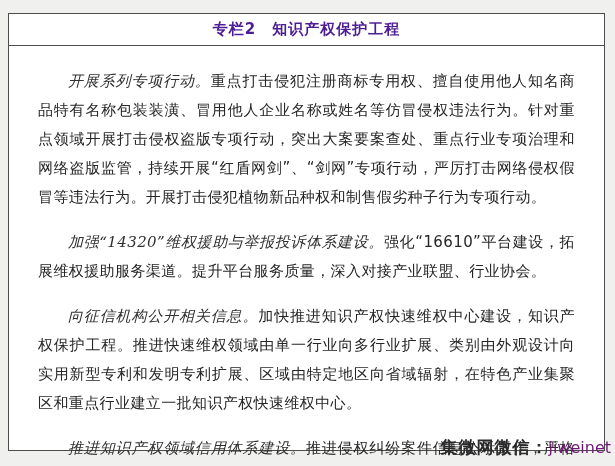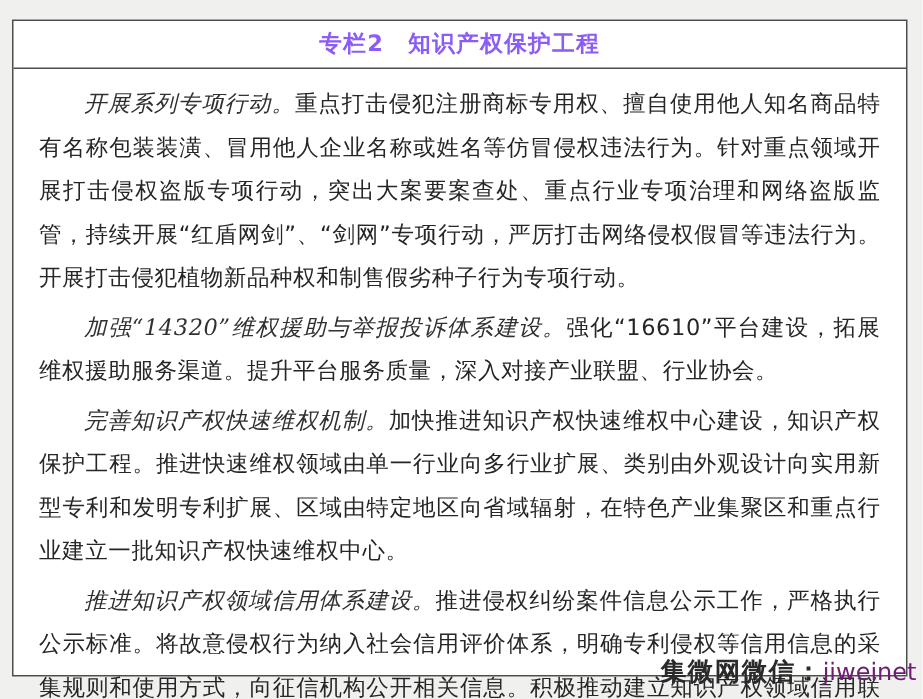--- a/index.html
+++ b/index.html
@@ -20,34 +20,34 @@
     background: #ffffff;
     border: 1px solid #4d4d4d;
     box-sizing: border-box;
   }
   .panel-title {
     height: 31px;
     line-height: 31px;
     text-align: center;
     font-size: 15px;
     font-weight: bold;
-    color: #8b5cf6;
+    color: #4c1d95;
     border-bottom: 1px solid #4d4d4d;
     letter-spacing: 1px;
   }
   .panel-body {
     padding: 5px 13px 0 13px;
     font-size: 15px;
     line-height: 29px;
     color: #262626;
     text-align: justify;
     letter-spacing: 0.4px;
   }
   .panel-body p {
-    margin: 4px;
+    margin: 16px;
     text-indent: 2em;
   }
   .lead {
     font-style: italic;
     font-family: "DejaVu Serif", "Liberation Serif", serif;
     color: #303030;
   }
   .watermark {
     position: absolute;
     right: 4px;
@@ -69,20 +69,20 @@
   }
 </style>
 </head>
 <body>
 
 <div class="panel">
   <div class="panel-title">专栏2　知识产权保护工程</div>
   <div class="panel-body">
     <p><span class="lead">开展系列专项行动。</span><span>重点打击侵犯注册商标专用权、擅自使用他人知名商品特有名称包装装潢、冒用他人企业名称或姓名等仿冒侵权违法行为。针对重点领域开展打击侵权盗版专项行动，突出大案要案查处、重点行业专项治理和网络盗版监管，持续开展“红盾网剑”、“剑网”专项行动，严厉打击网络侵权假冒等违法行为。开展打击侵犯植物新品种权和制售假劣种子行为专项行动。</span></p>
     <p><span class="lead">加强“14320”维权援助与举报投诉体系建设。</span><span>强化“16610”平台建设，拓展维权援助服务渠道。提升平台服务质量，深入对接产业联盟、行业协会。</span></p>
-    <p><span class="lead">完善知识产权快速维权机制。</span><span>加快推进知识产权快速维权中心建设，知识产权保护工程。推进快速维权领域由单一行业向多行业扩展、类别由外观设计向实用新型专利和发明专利扩展、区域由特定地区向省域辐射，在特色产业集聚区和重点行业建立一批知识产权快速维权中心。</span></p>
+    <p><span class="lead">向征信机构公开相关信息。</span><span>加快推进知识产权快速维权中心建设，知识产权保护工程。推进快速维权领域由单一行业向多行业扩展、类别由外观设计向实用新型专利和发明专利扩展、区域由特定地区向省域辐射，在特色产业集聚区和重点行业建立一批知识产权快速维权中心。</span></p>
     <p><span class="lead">推进知识产权领域信用体系建设。</span><span>推进侵权纠纷案件信息公示工作，严格执行公示标准。将故意侵权行为纳入社会信用评价体系，明确专利侵权等信用信息的采集规则和使用方式，向征信机构公开相关信息。积极推动建立知识产权领域信用联合惩戒机制。</span></p>
   </div>
 </div>
 
 <div class="watermark">
   <span class="wm-cn">集微网微信：</span><span class="wm-en">jiweinet</span>
 </div>
 
 </body></html>

